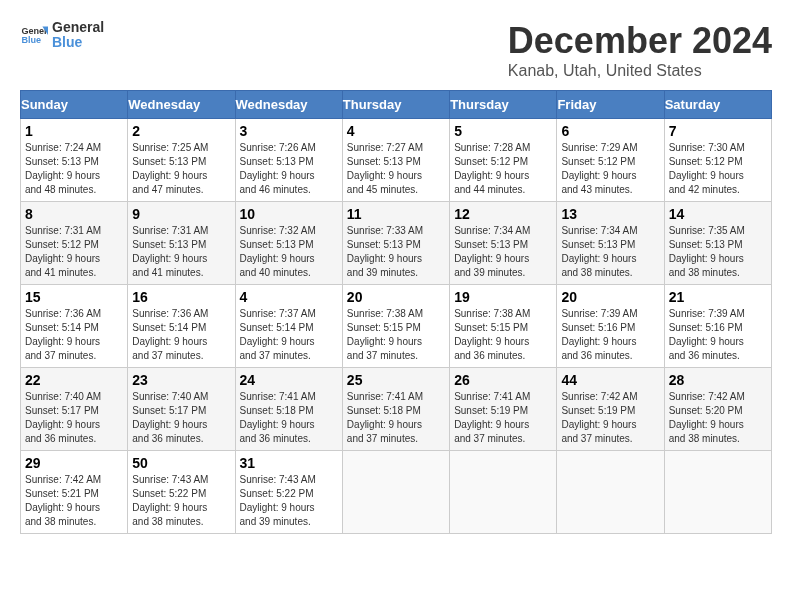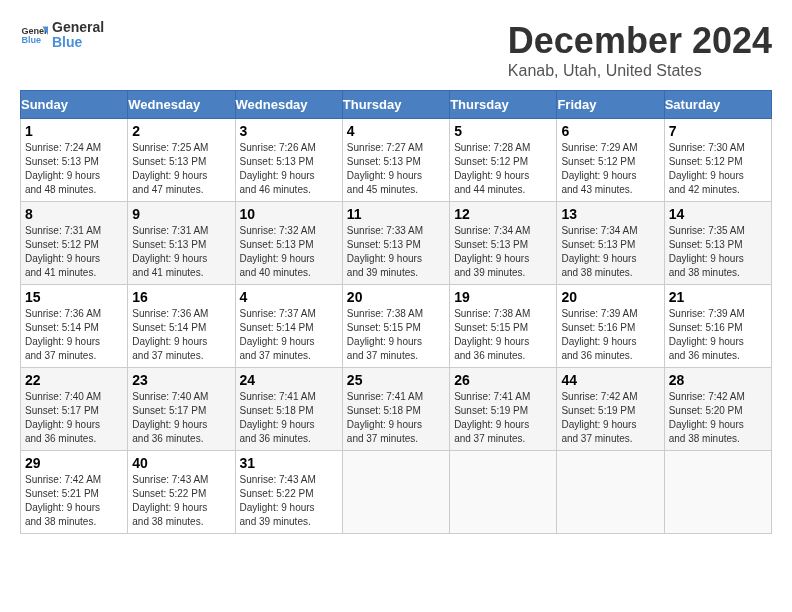--- a/index.html
+++ b/index.html
@@ -229,21 +229,21 @@
           <span class="day-num">28</span>
           <div class="day-info">Sunrise: 7:42 AM<br>Sunset: 5:20 PM<br>Daylight: 9 hours<br>and 38 minutes.</div>
         </td>
       </tr>
       <tr>
         <td>
           <span class="day-num">29</span>
           <div class="day-info">Sunrise: 7:42 AM<br>Sunset: 5:21 PM<br>Daylight: 9 hours<br>and 38 minutes.</div>
         </td>
         <td>
-          <span class="day-num">40</span>
+          <span class="day-num">50</span>
           <div class="day-info">Sunrise: 7:43 AM<br>Sunset: 5:22 PM<br>Daylight: 9 hours<br>and 38 minutes.</div>
         </td>
         <td>
           <span class="day-num">31</span>
           <div class="day-info">Sunrise: 7:43 AM<br>Sunset: 5:22 PM<br>Daylight: 9 hours<br>and 39 minutes.</div>
         </td>
         <td class="empty-cell"></td>
         <td class="empty-cell"></td>
         <td class="empty-cell"></td>
         <td class="empty-cell"></td>

